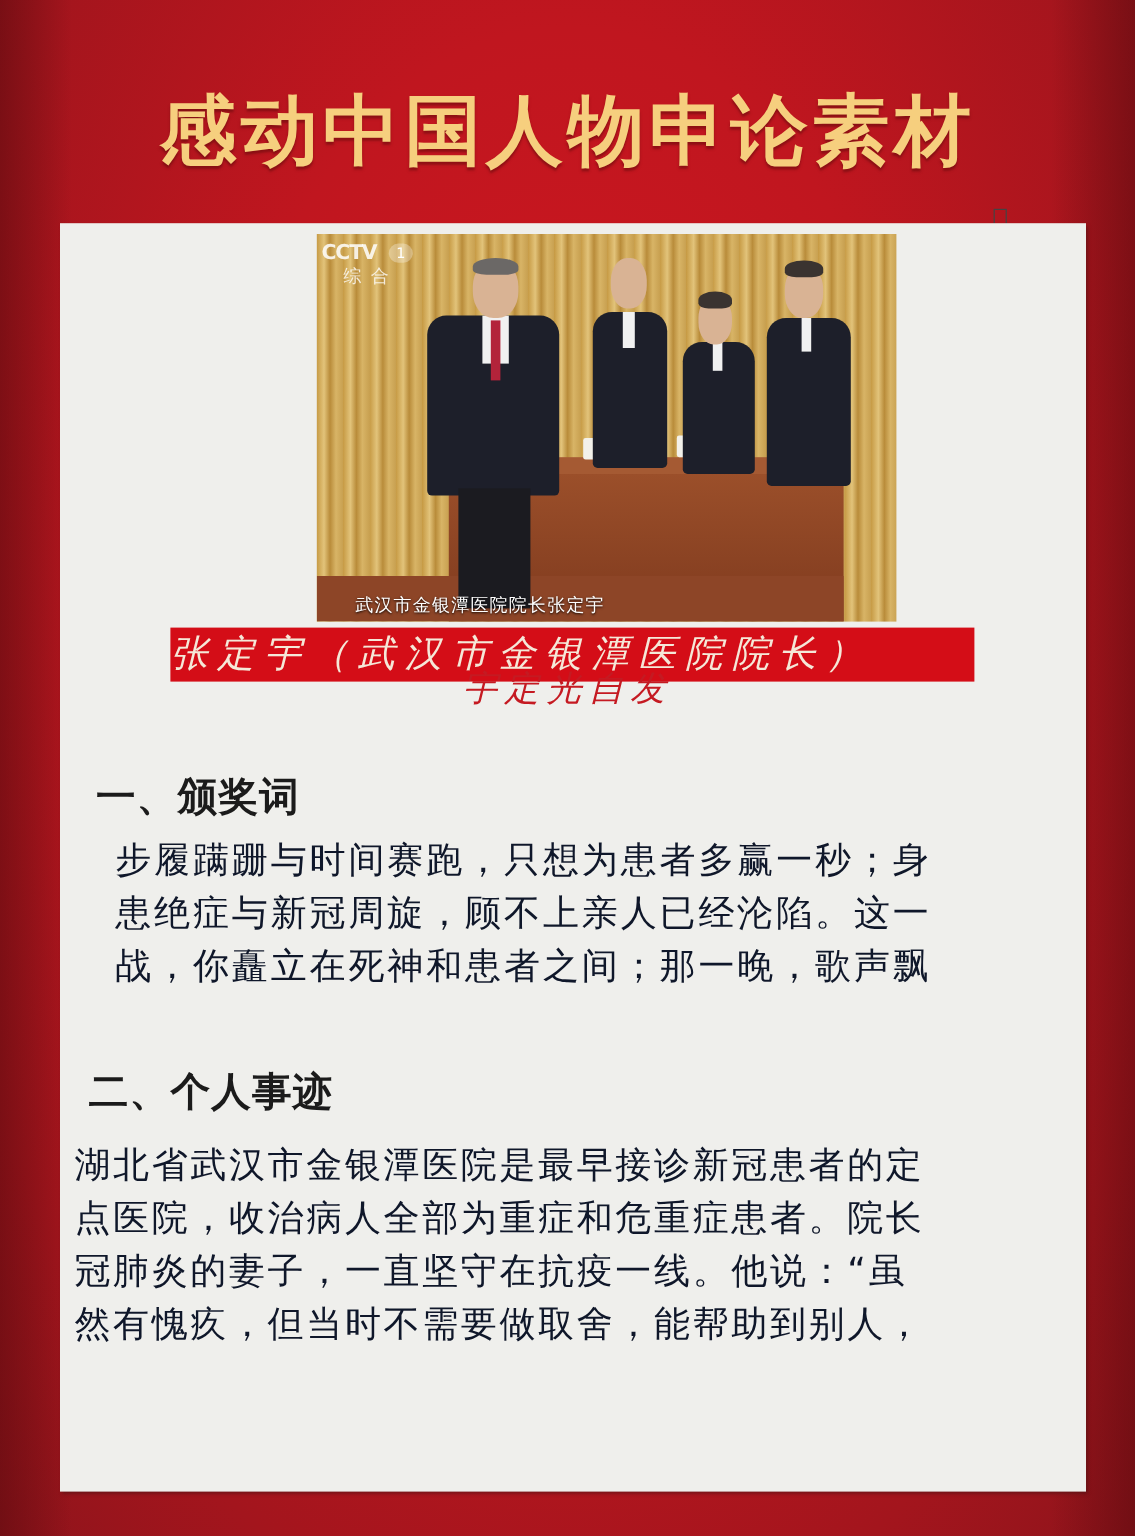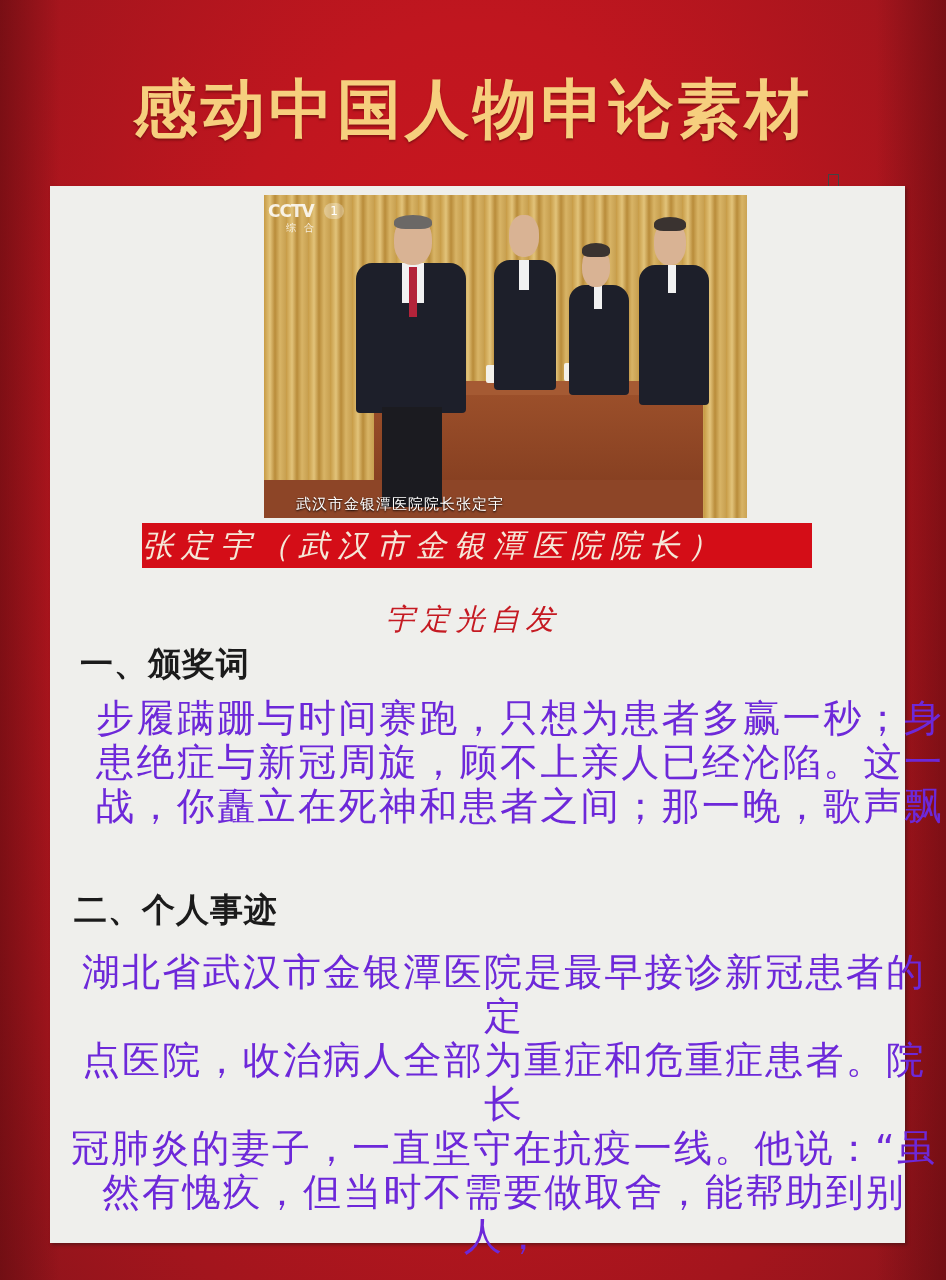--- a/index.html
+++ b/index.html
@@ -38,36 +38,36 @@
   .person .head { position:absolute; border-radius:45%; background:#d9b394; }
   .person .hair { position:absolute; border-radius:50% 50% 30% 30%; background:#3a3330; }
   .person .body { position:absolute; background:#1d1f2a; border-radius:16px 16px 4px 4px; }
   .person .shirt { position:absolute; background:#f1f1f1; }
   .person .tie { position:absolute; background:#b3233a; }
   .person .legs { position:absolute; background:#1b1b20; }
   .cup { position:absolute; width:14px; height:18px; background:#f3f1ea; border-radius:2px; }
   .placard { position:absolute; width:18px; height:8px; background:#c8331f; }
   .cctv { position:absolute; left:4px; top:6px; color:rgba(255,255,255,0.85); font-weight:bold;
     font-size:17px; letter-spacing:-1px; font-family:"DejaVu Sans", sans-serif; }
-  .cctv-sub { position:absolute; left:22px; top:26px; color:rgba(255,255,255,0.8); font-size:10px; letter-spacing:8px; }
+  .cctv-sub { position:absolute; left:22px; top:26px; color:rgba(255,255,255,0.8); font-size:15px; letter-spacing:8px; }
   .cctv-num { position:absolute; left:60px; top:8px; width:20px; height:16px; border-radius:8px;
     background:rgba(255,255,255,0.3); color:#fff; font-size:12px; text-align:center; line-height:16px; }
   .caption { position:absolute; left:32px; bottom:4px; color:#fff; font-size:15px;
     text-shadow:0 1px 2px #000; letter-spacing:1px; }
   .banner {
     position:absolute; left:142px; top:523px; width:670px; height:45px; background:#d40d17;
     color:#f5e8d8; font-size:31px; line-height:45px; white-space:nowrap; overflow:hidden;
     letter-spacing:8px; font-family:"DejaVu Serif", serif; font-style:italic;
   }
   .subtitle {
-    position:absolute; left:0; width:946px; top:600px; text-align:center;
+    position:absolute; left:0; width:946px; top:554px; text-align:center;
     color:#c51a22; font-size:29px; letter-spacing:6px; font-family:"DejaVu Serif", serif; font-style:italic;
   }
   .h2 { position:absolute; color:#1b1b1b; font-weight:bold; font-size:33px; letter-spacing:1px; }
-  .para { position:absolute; color:#6d28d9; font-size:38px; line-height:44px; letter-spacing:2.4px;text-align:center; }
+  .para { position:absolute; color:#0f172a; font-size:30px; line-height:44px; letter-spacing:2.4px; }
 </style>
 </head>
 <body>
 
 <div class="edge-l"></div>
 <div class="edge-r"></div>
 
 <div class="main-title">感动中国人物申论素材</div>
 <div class="glyph-box"></div>
 

